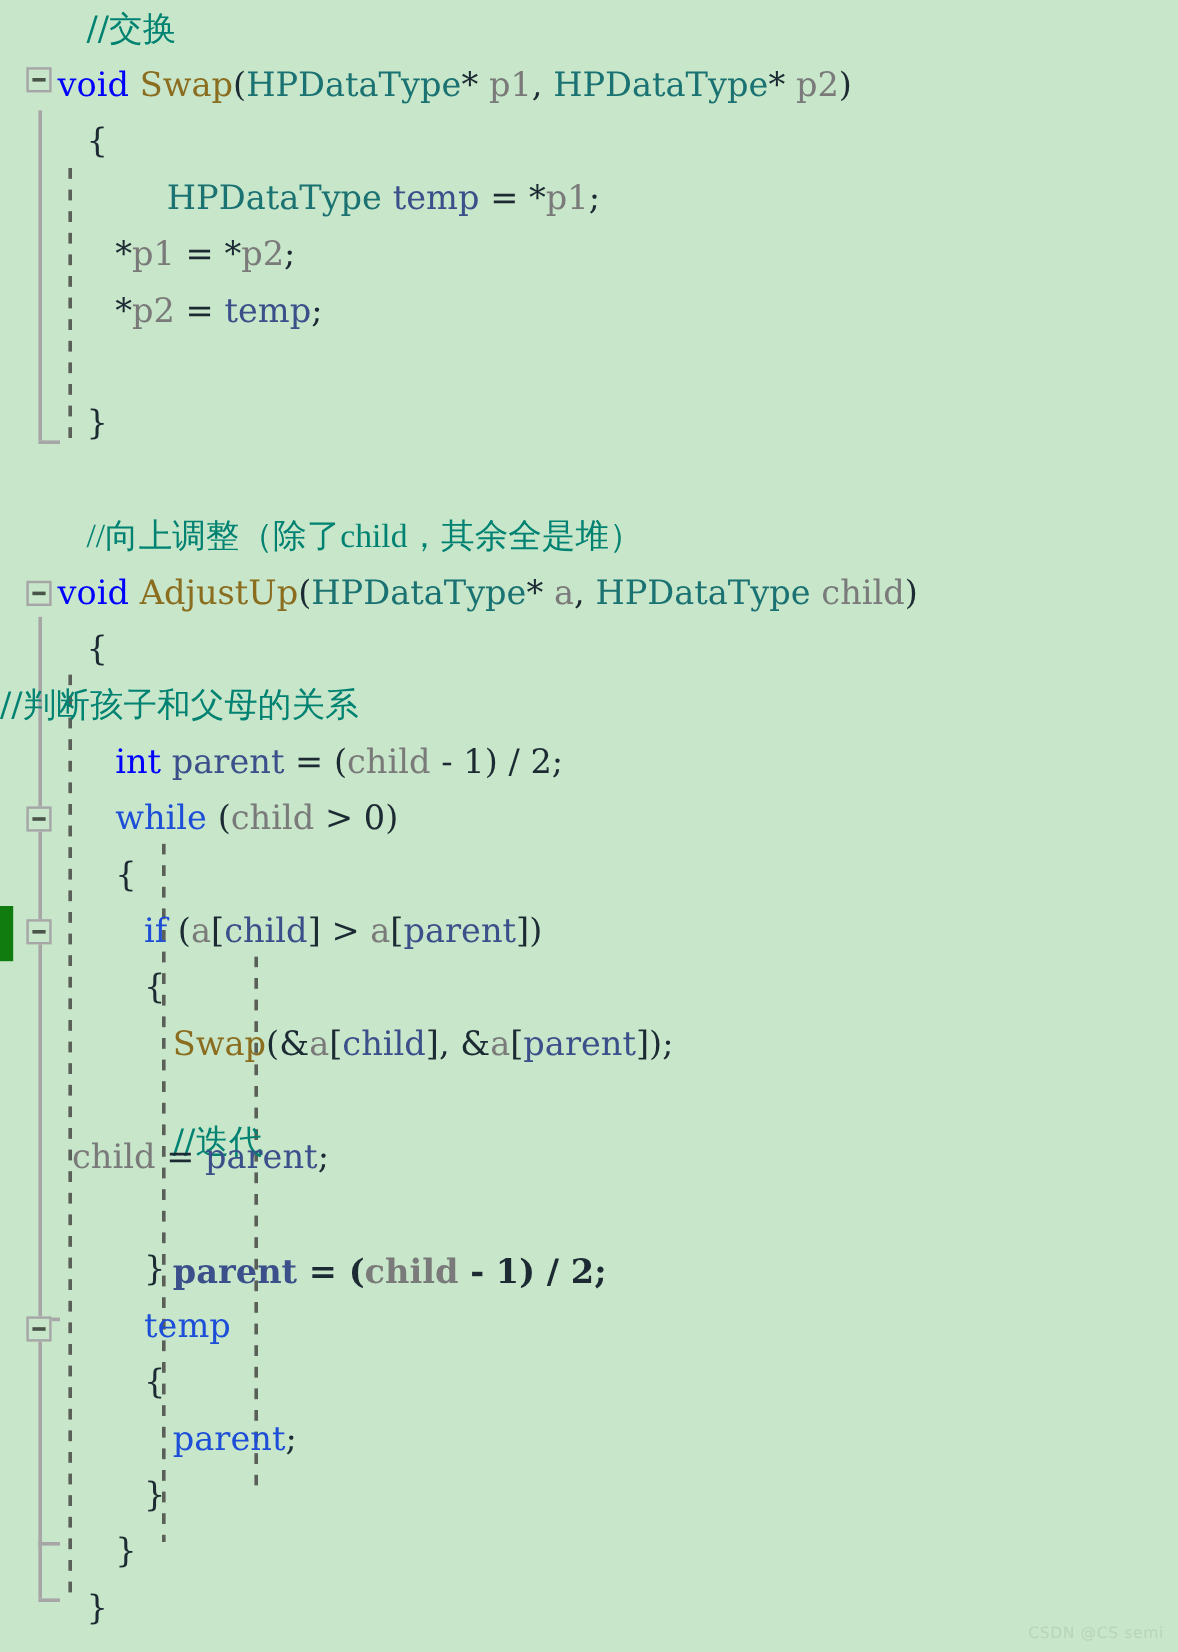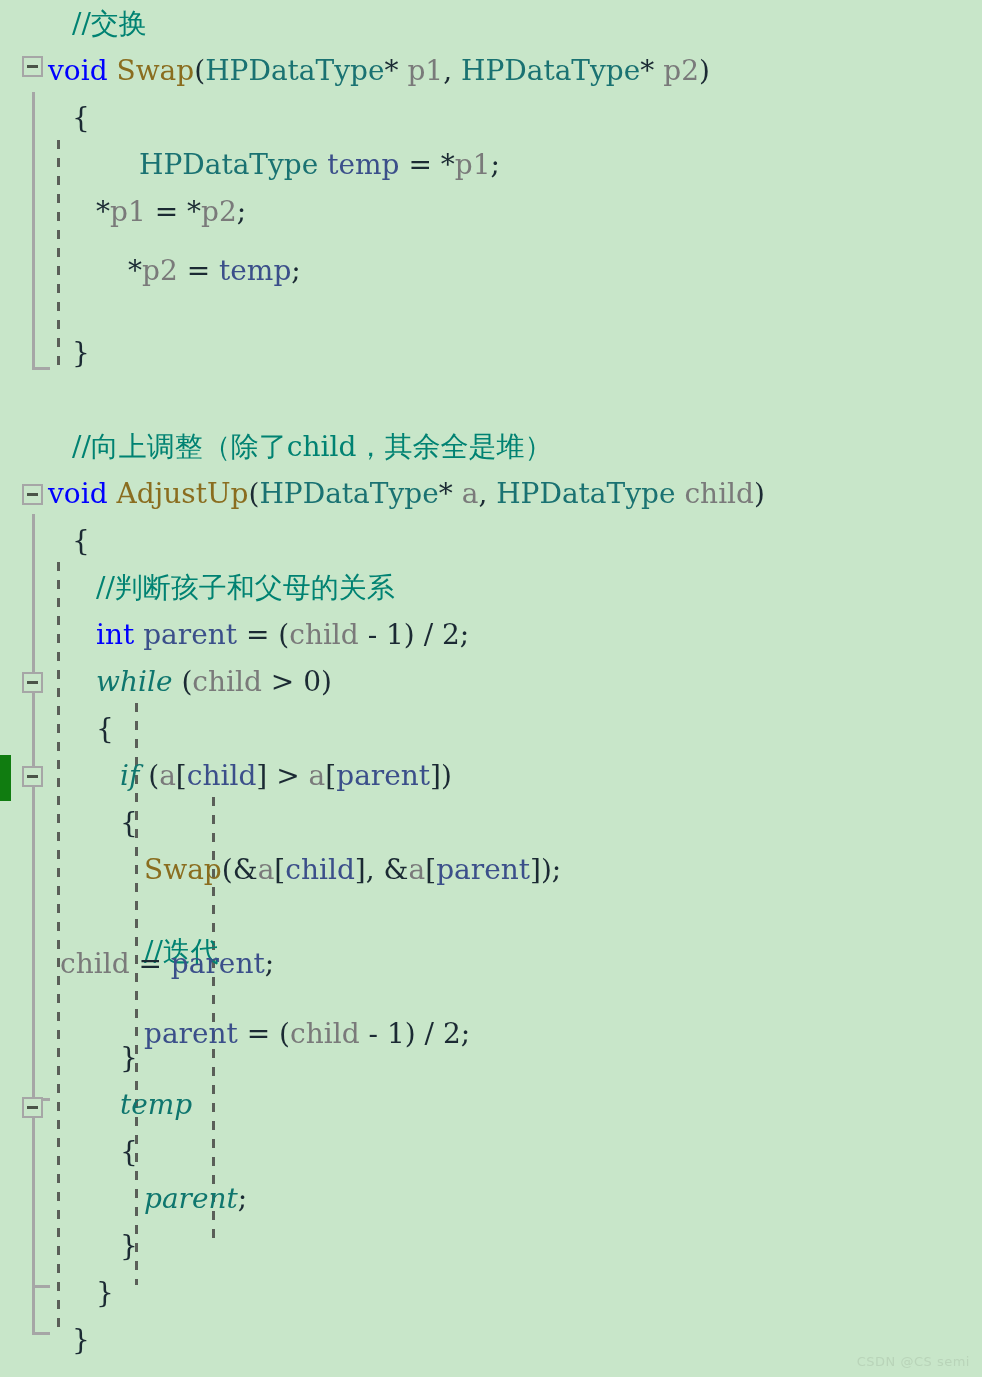--- a/index.html
+++ b/index.html
@@ -89,21 +89,21 @@
     z-index: 5;
   }
   .line .code {
     display: inline-block;
     font-family: "DejaVu Serif", serif;
   }
 
   
   .t-comment  { color: #008272; }
   .t-keyword  { color: #0000ff; }
-  .t-ctrl     { color: #0f766e; font-style: italic; }
+  .t-ctrl     { color: #1d4ed8; }
   .t-func     { color: #8a6d1f; }
   .t-type     { color: #1a7272; }
   .t-var      { color: #7a7a7a; }
   .t-varb     { color: #3b4f8a; }
   .t-punct    { color: #1b2a33; }
   .t-num      { color: #1b2a33; }
   .t-brace    { color: #1b2a33; }
 
   .watermark {
     position: absolute;
@@ -143,37 +143,37 @@
   <div class="fold-box" style="left:22px;top:672px;"></div>
   <div class="fold-box" style="left:22px;top:766px;"></div>
   <div class="fold-box" style="left:22px;top:1097px;"></div>
 
   <div id="code-layer">
       <div class="line" style="top: 0px;"><span class="code" style="margin-left: 72px;"><span class="t-comment">//交换</span></span></div>
       <div class="line" style="top: 47px;"><span class="code" style="margin-left: 48px;"><span class="t-keyword">void</span><span class="t-punct"> </span><span class="t-func">Swap</span><span class="t-punct">(</span><span class="t-type">HPDataType</span><span class="t-punct">*</span><span class="t-punct"> </span><span class="t-var">p1</span><span class="t-punct">, </span><span class="t-type">HPDataType</span><span class="t-punct">*</span><span class="t-punct"> </span><span class="t-var">p2</span><span class="t-punct">)</span></span></div>
       <div class="line" style="top: 94px;"><span class="code" style="margin-left: 72px;"><span class="t-brace">{</span></span></div>
       <div class="line" style="top: 141px; margin-left: 43px;"><span class="code" style="margin-left: 96px;"><span class="t-type">HPDataType</span><span class="t-punct"> </span><span class="t-varb">temp</span><span class="t-punct"> = </span><span class="t-punct">*</span><span class="t-var">p1</span><span class="t-punct">;</span></span></div>
       <div class="line" style="top: 188px;"><span class="code" style="margin-left: 96px;"><span class="t-punct">*</span><span class="t-var">p1</span><span class="t-punct"> = </span><span class="t-punct">*</span><span class="t-var">p2</span><span class="t-punct">;</span></span></div>
-      <div class="line" style="top: 247px; padding-left: 32px;"><span class="code" style="margin-left: 96px;"><span class="t-punct">*</span><span class="t-var">p2</span><span class="t-punct"> = </span><span class="t-varb">temp</span><span class="t-punct">;</span></span></div>
+      <div class="line" style="top: 235px;"><span class="code" style="margin-left: 96px;"><span class="t-punct">*</span><span class="t-var">p2</span><span class="t-punct"> = </span><span class="t-varb">temp</span><span class="t-punct">;</span></span></div>
       <div class="line" style="top: 282px;"><span class="code" style="margin-left: 96px;"></span></div>
       <div class="line" style="top: 329px;"><span class="code" style="margin-left: 72px;"><span class="t-brace">}</span></span></div>
       <div class="line" style="top: 376px;"><span class="code" style="margin-left: 48px;"></span></div>
-      <div class="line" style="top: 423px;"><span class="code" style="margin-left: 72px;"><span class="t-comment">//向上调整（除了child，其余全是堆）</span></span></div>
+      <div class="line" style="top: 423px;"><span class="code" style="margin-left: 72px; font-family: Liberation Serif, serif;"><span class="t-comment">//向上调整（除了child，其余全是堆）</span></span></div>
       <div class="line" style="top: 470px;"><span class="code" style="margin-left: 48px;"><span class="t-keyword">void</span><span class="t-punct"> </span><span class="t-func">AdjustUp</span><span class="t-punct">(</span><span class="t-type">HPDataType</span><span class="t-punct">*</span><span class="t-punct"> </span><span class="t-var">a</span><span class="t-punct">, </span><span class="t-type">HPDataType</span><span class="t-punct"> </span><span class="t-var">child</span><span class="t-punct">)</span></span></div>
       <div class="line" style="top: 517px;"><span class="code" style="margin-left: 72px;"><span class="t-brace">{</span></span></div>
-      <div class="line" style="top: 564px;"><span class="code" style="margin-left: 96px;"><span class="t-comment">//判断孩子和父母的关系</span></span></div>
+      <div class="line" style="top: 564px;"><span class="code" style=""><span class="t-comment">//判断孩子和父母的关系</span></span></div>
       <div class="line" style="top: 611px;"><span class="code" style="margin-left: 96px;"><span class="t-keyword">int</span><span class="t-punct"> </span><span class="t-varb">parent</span><span class="t-punct"> = (</span><span class="t-var">child</span><span class="t-punct"> - </span><span class="t-num">1</span><span class="t-punct">) / </span><span class="t-num">2</span><span class="t-punct">;</span></span></div>
       <div class="line" style="top: 658px;"><span class="code" style="margin-left: 96px;"><span class="t-ctrl">while</span><span class="t-punct"> (</span><span class="t-var">child</span><span class="t-punct"> &gt; </span><span class="t-num">0</span><span class="t-punct">)</span></span></div>
       <div class="line" style="top: 705px;"><span class="code" style="margin-left: 96px;"><span class="t-brace">{</span></span></div>
       <div class="line" style="top: 752px;"><span class="code" style="margin-left: 120px;"><span class="t-ctrl">if</span><span class="t-punct"> (</span><span class="t-var">a</span><span class="t-punct">[</span><span class="t-varb">child</span><span class="t-punct">]</span><span class="t-punct"> &gt; </span><span class="t-var">a</span><span class="t-punct">[</span><span class="t-varb">parent</span><span class="t-punct">])</span></span></div>
       <div class="line" style="top: 799px;"><span class="code" style="margin-left: 120px;"><span class="t-brace">{</span></span></div>
       <div class="line" style="top: 846px;"><span class="code" style="margin-left: 144px;"><span class="t-func">Swap</span><span class="t-punct">(&amp;</span><span class="t-var">a</span><span class="t-punct">[</span><span class="t-varb">child</span><span class="t-punct">], &amp;</span><span class="t-var">a</span><span class="t-punct">[</span><span class="t-varb">parent</span><span class="t-punct">]);</span></span></div>
       <div class="line" style="top: 893px; margin-top: 35px;"><span class="code" style="margin-left: 144px;"><span class="t-comment">//迭代</span></span></div>
       <div class="line" style="top: 940px;"><span class="code" style="margin-left: 60px;"><span class="t-var">child</span><span class="t-punct"> = </span><span class="t-varb">parent</span><span class="t-punct">;</span></span></div>
-      <div class="line" style="top: 1010px;"><span class="code" style="margin-left: 144px;"><span class="t-varb">parent</span><span class="t-punct"> = (</span><span class="t-var">child</span><span class="t-punct"> - </span><span class="t-num">1</span><span class="t-punct">) / </span><span class="t-num">2</span><span class="t-punct">;</span></span></div>
+      <div class="line" style="top: 1036px; font-weight: bold;"><span class="code" style="margin-left: 144px;"><span class="t-varb">parent</span><span class="t-punct"> = (</span><span class="t-var">child</span><span class="t-punct"> - </span><span class="t-num">1</span><span class="t-punct">) / </span><span class="t-num">2</span><span class="t-punct">;</span></span></div>
       <div class="line" style="top: 1034px;"><span class="code" style="margin-left: 120px;"><span class="t-brace">}</span></span></div>
       <div class="line" style="top: 1081px;"><span class="code" style="margin-left: 120px;"><span class="t-ctrl">temp</span></span></div>
       <div class="line" style="top: 1128px;"><span class="code" style="margin-left: 120px;"><span class="t-brace">{</span></span></div>
       <div class="line" style="top: 1175px;"><span class="code" style="margin-left: 144px;"><span class="t-ctrl">parent</span><span class="t-punct">;</span></span></div>
       <div class="line" style="top: 1222px;"><span class="code" style="margin-left: 120px;"><span class="t-brace">}</span></span></div>
       <div class="line" style="top: 1269px;"><span class="code" style="margin-left: 96px;"><span class="t-brace">}</span></span></div>
       <div class="line" style="top: 1316px;"><span class="code" style="margin-left: 72px;"><span class="t-brace">}</span></span></div>
     </div>
 
   <div class="watermark">CSDN @CS semi</div>

